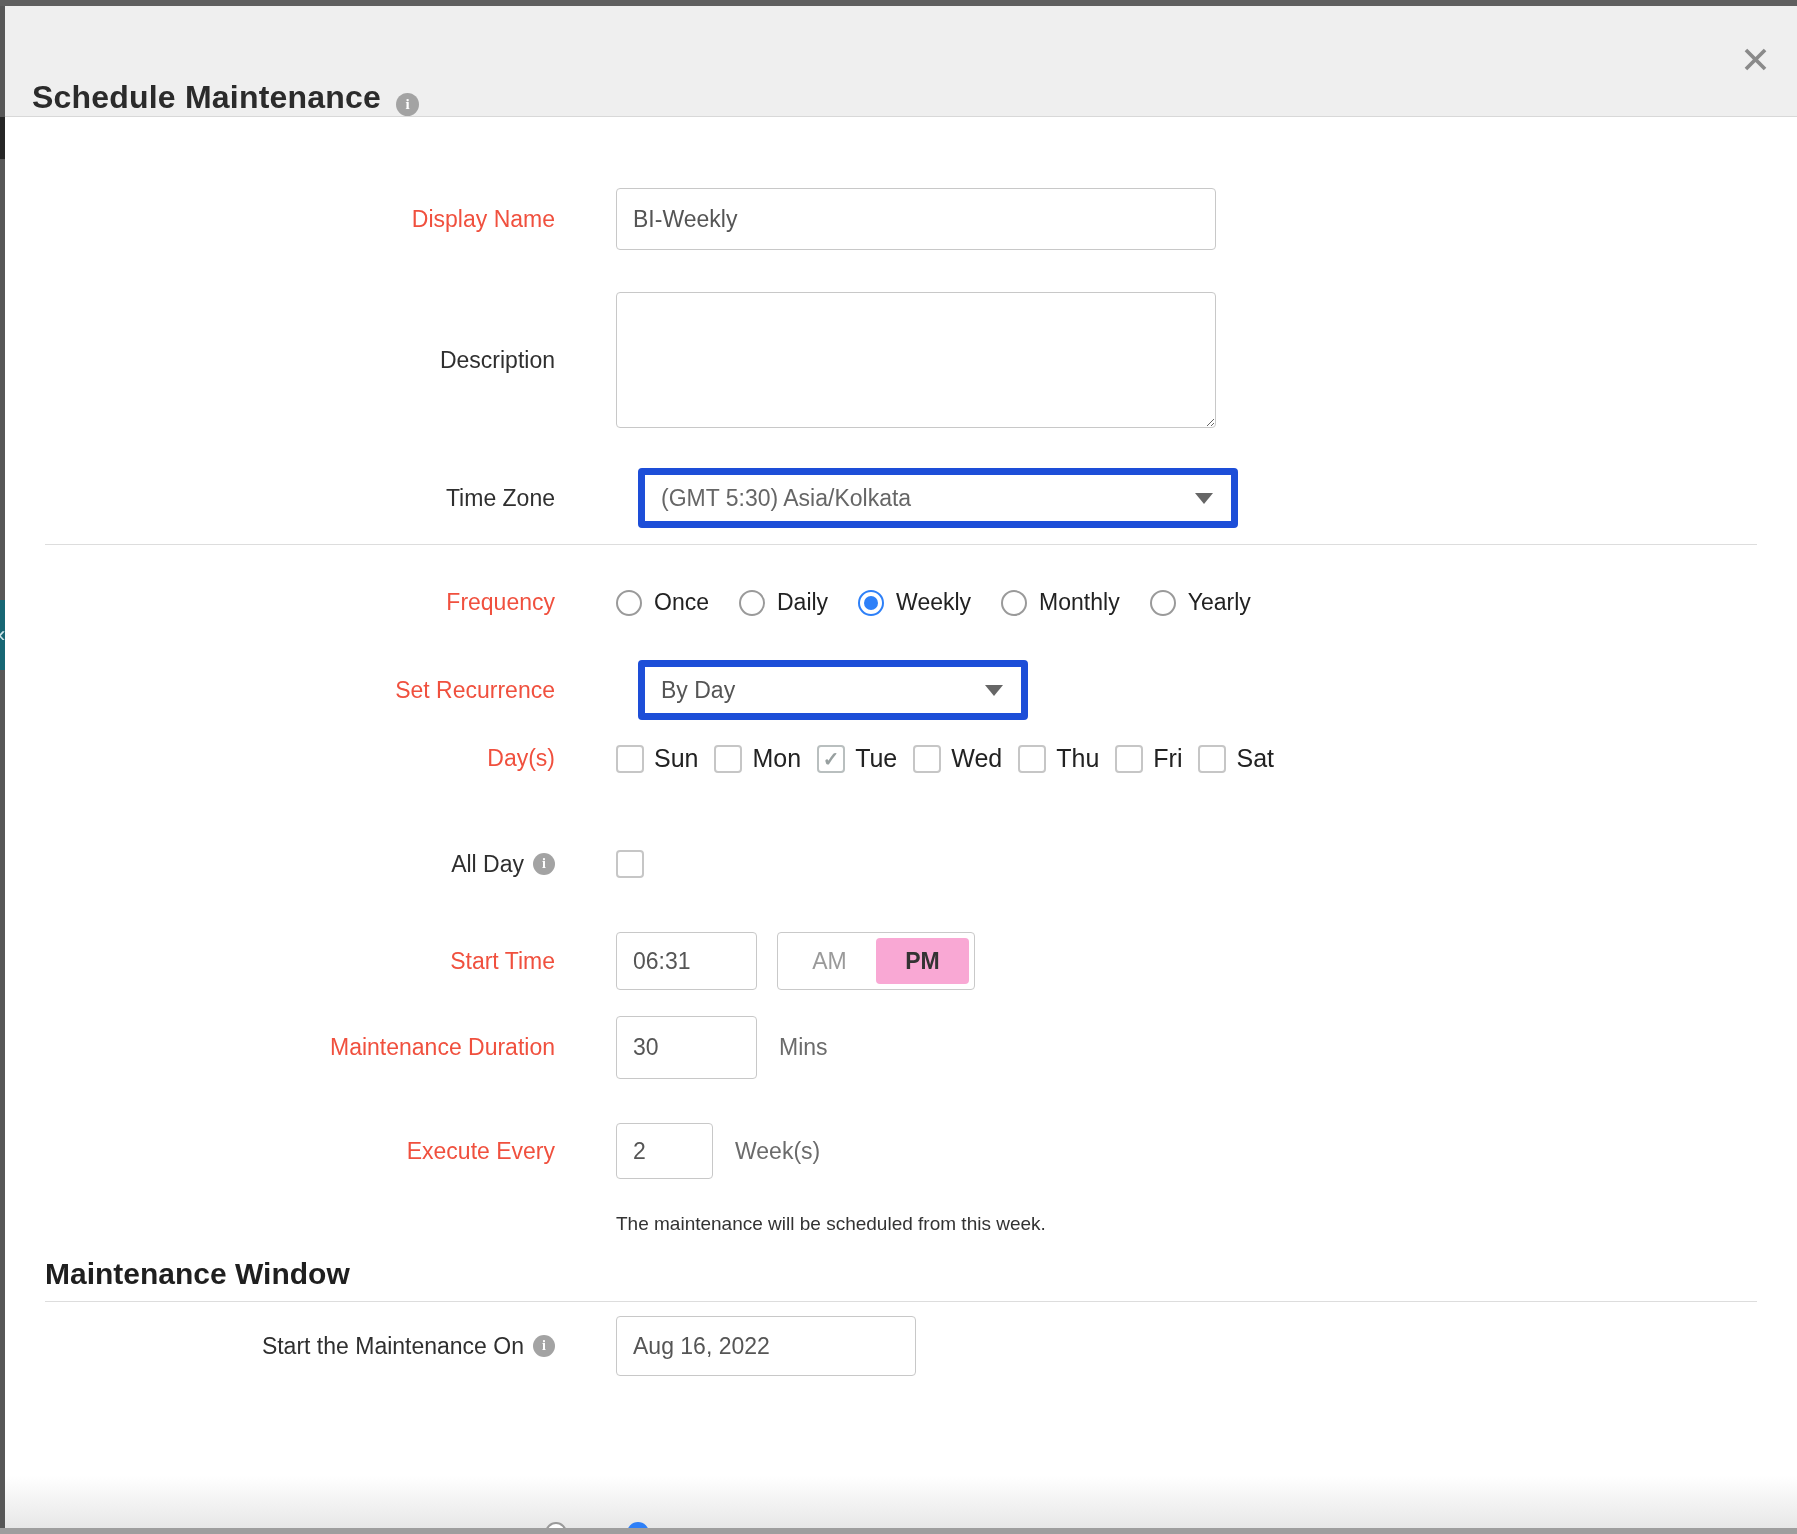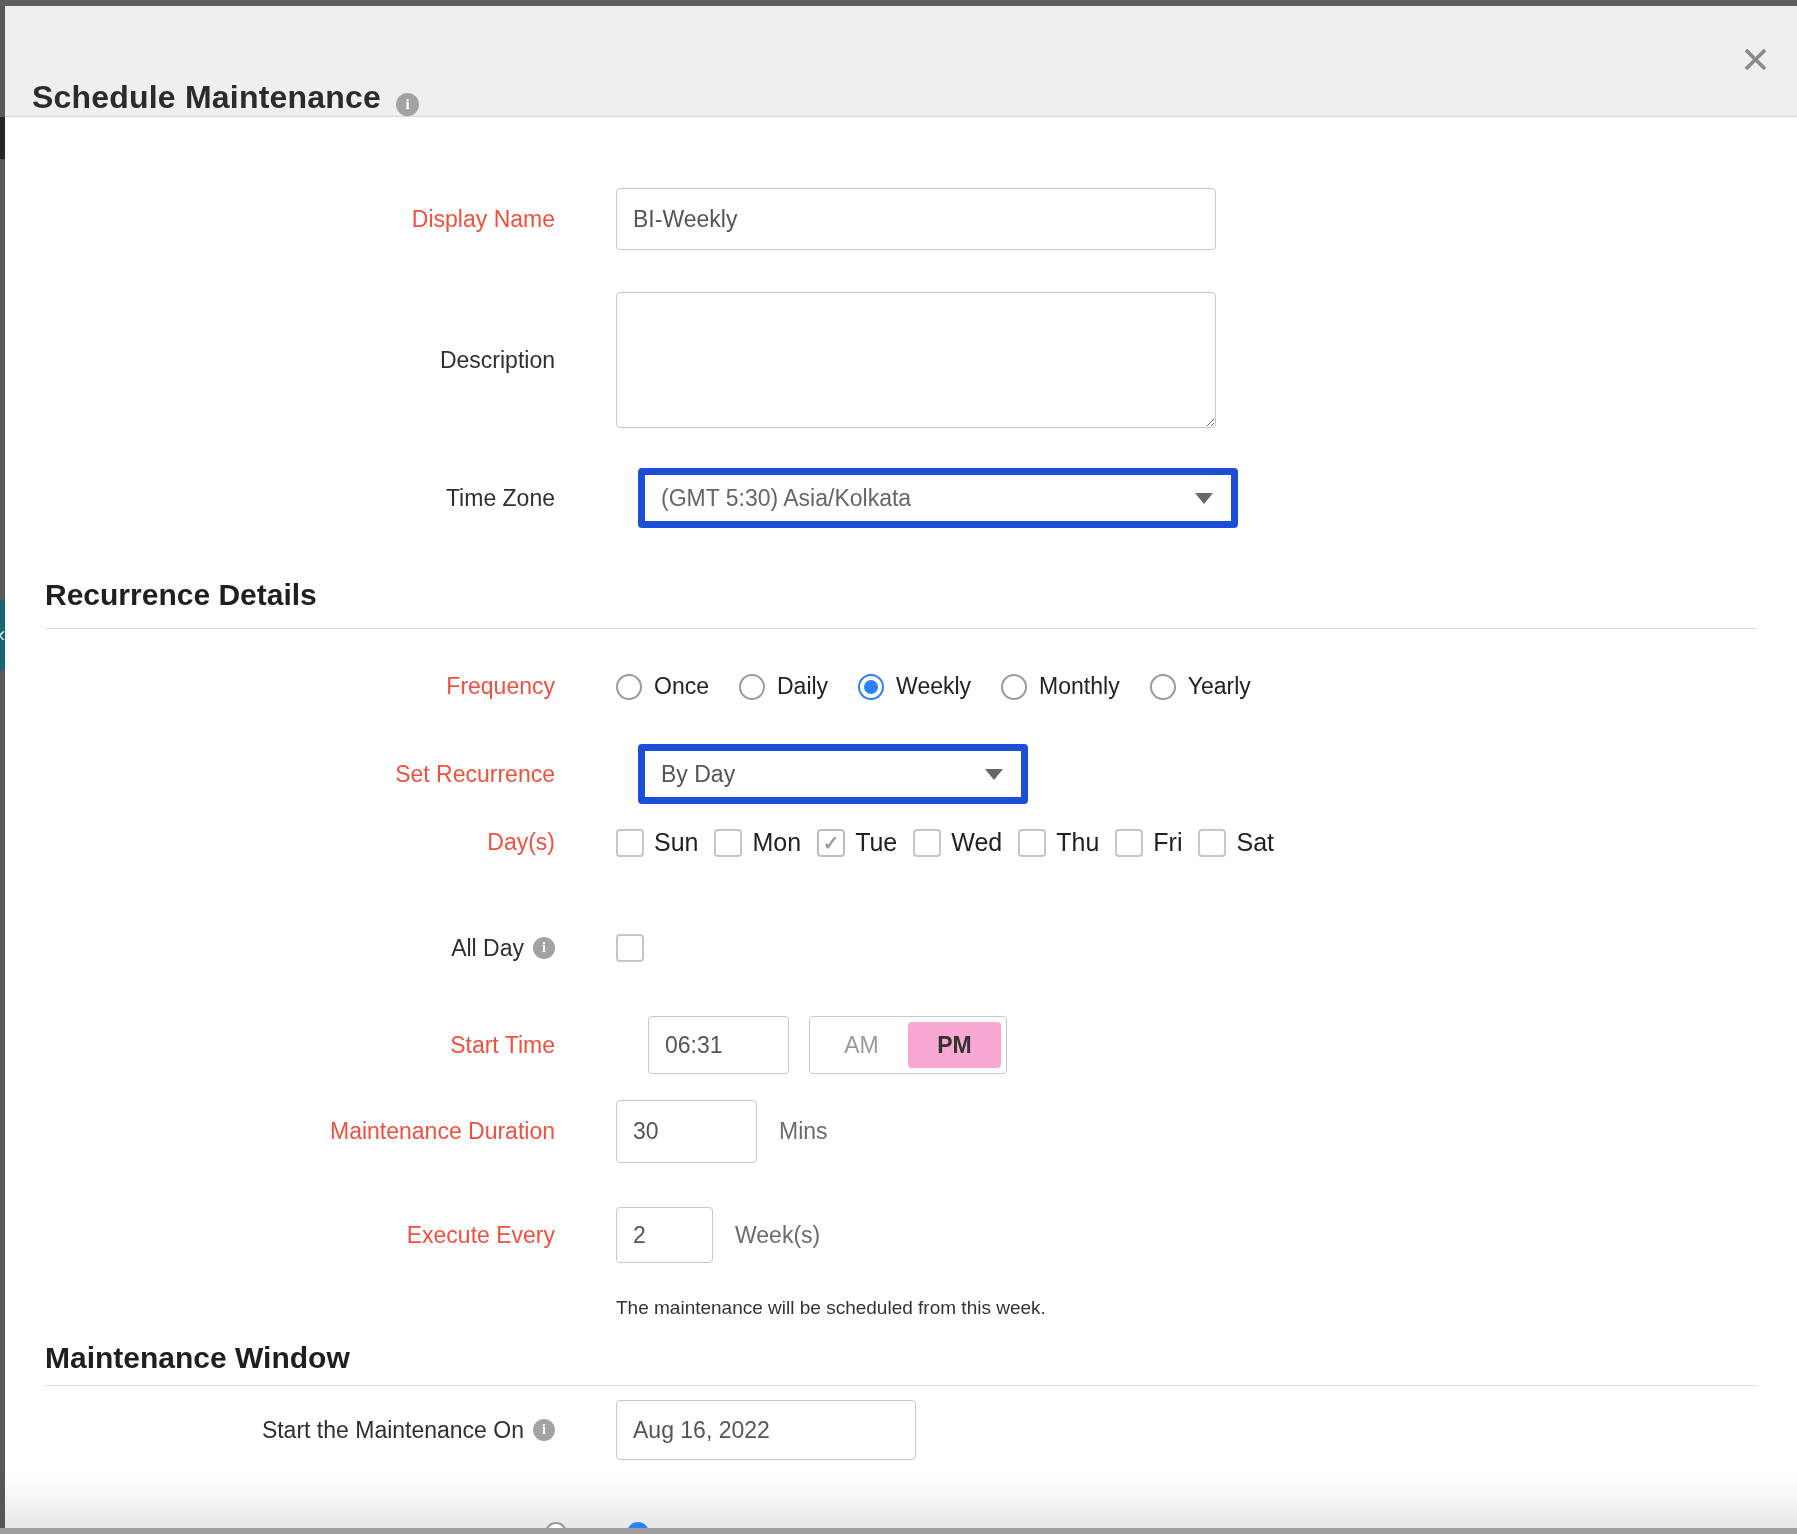--- a/index.html
+++ b/index.html
@@ -107,21 +107,21 @@
     position:absolute;left:0;bottom:6px;width:1797px;height:52px;z-index:4;pointer-events:none;
     background:linear-gradient(to bottom, rgba(233,233,233,0), #e7e7e7);
   }
   .bottom-strip{position:absolute;left:0;bottom:0;width:1797px;height:6px;background:#9e9e9e;z-index:6;}
   .peek{position:absolute;bottom:-16px;width:22px;height:22px;border-radius:50%;z-index:5;}
   .peek.gray{left:545px;border:2px solid #9a9a9a;background:#fff;box-sizing:border-box;}
   .peek.blue{left:627px;background:#2e80f8;}
   
   .mt42{margin-top:42px;}.mt40{margin-top:40px;}.mt50{margin-top:50px;}
   .mt44{margin-top:44px;}.mt24{margin-top:24px;}.mt77{margin-top:77px;}
-  .mt54{margin-top:54px;gap:32px;}.mt26{margin-top:26px;}.mt34{margin-top:34px;}
+  .mt54{margin-top:54px;}.mt26{margin-top:26px;}.mt34{margin-top:34px;}
   .mt22{margin-top:22px;}.mt14{margin-top:14px;}
 </style>
 </head>
 <body>
 
 <div class="bg-top"></div>
 <div class="bg-left">
   <div class="notch"></div>
   <div class="teal">‹</div>
 </div>
@@ -158,21 +158,20 @@
         <span>Time Zone</span>
       </div>
       <div class="field-col">
         <div class="selectbox sel-wide">
           <span>(GMT 5:30) Asia/Kolkata</span>
           <span class="caret"></span>
         </div>
       </div>
     </div>
 
-    <h2 class="section-title mt50">Recurrence Details</h2>
     <hr class="section-rule">
 
     <div class="row mt44">
       <div class="label-col required">
         <span>Frequency</span>
       </div>
       <div class="field-col radio-group">
         <span class="radio-item">
           <span class="radio"></span>
           <span class="radio-label">Once</span>

